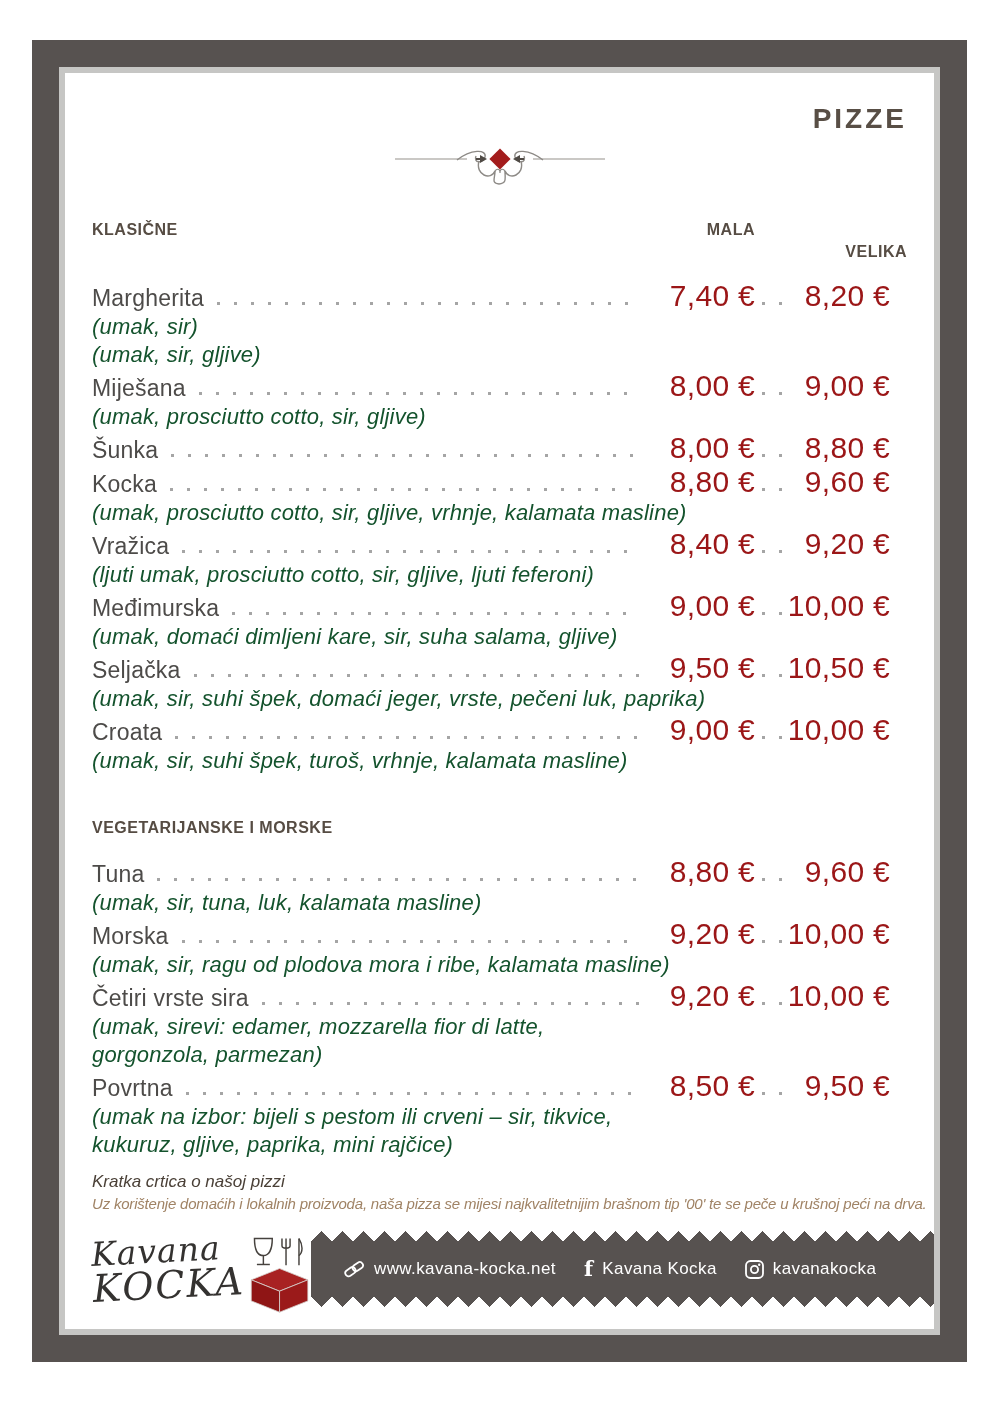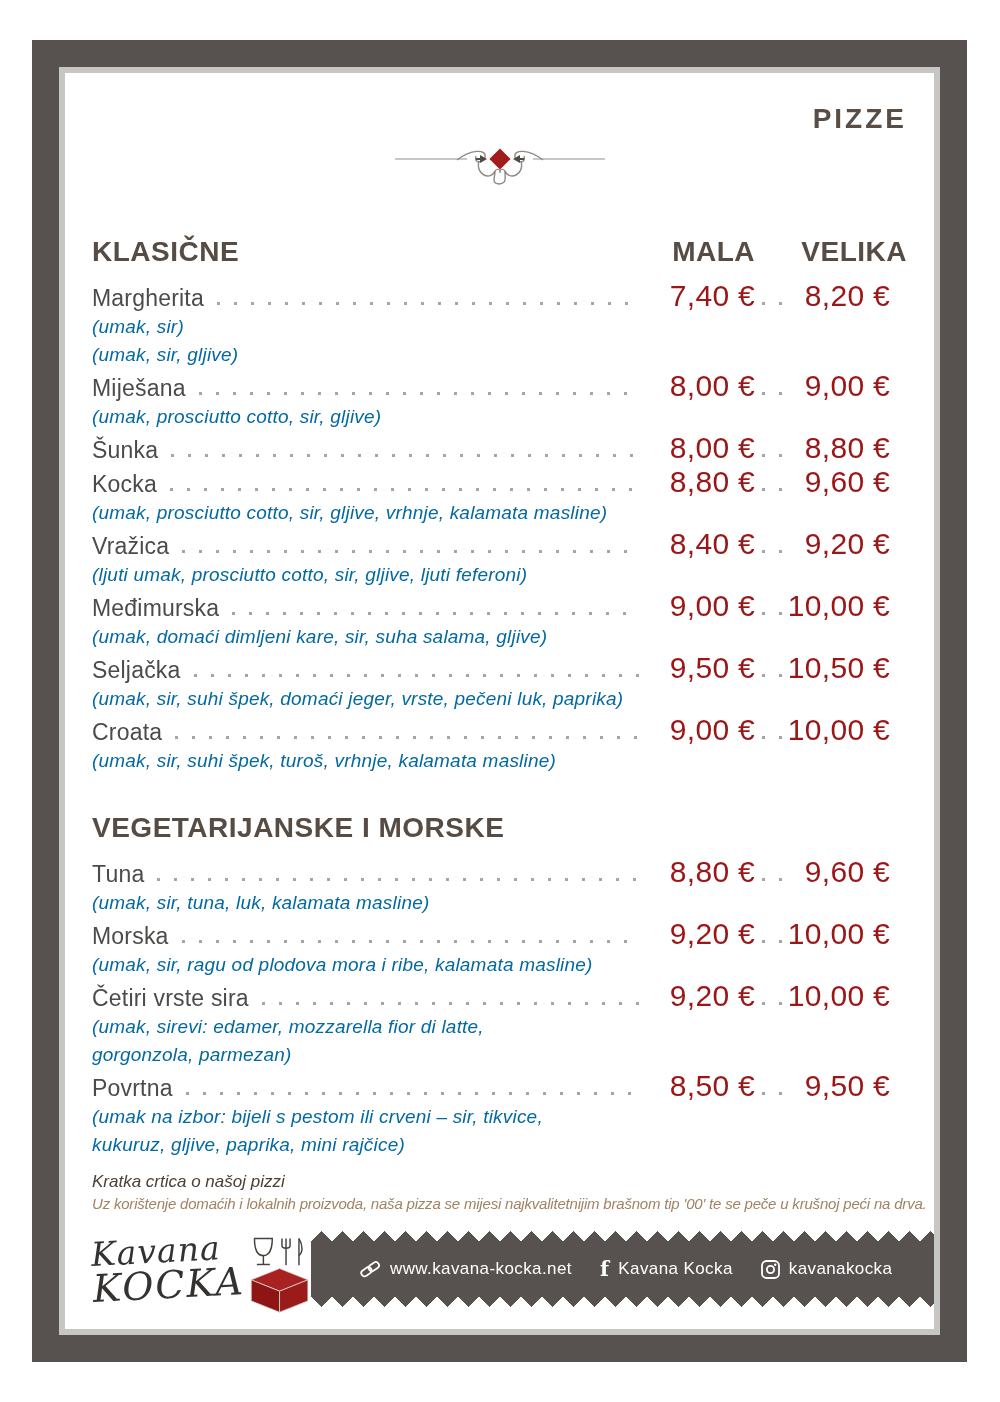--- a/index.html
+++ b/index.html
@@ -18,61 +18,61 @@
   }
   .content{padding:24px 27px 0 27px;}
 
   .page-title{
     text-align:right;font-weight:bold;font-size:28px;line-height:44px;
     color:#584e45;letter-spacing:3px;
   }
   .flourish{display:block;margin:2px auto 0 auto;}
 
   .section-head{
-    display:flex;align-items:flex-end;margin-top:8px;margin-bottom:14px;
-    font-weight:bold;font-size:28px;line-height:26px;color:#564c43;letter-spacing:0.5px;
+    display:flex;align-items:center;margin-top:8px;margin-bottom:14px;
+    font-weight:bold;font-size:16px;line-height:26px;color:#564c43;letter-spacing:0.5px;
   }
   .section-head .sec-title{flex:1;}
   .col-h{text-align:right;}
   .col-h.small{width:110px;}
   .col-h.large{width:120px;margin-left:32px;margin-top:44px;}
   .section2{margin-top:40px;}
 
   .item-row{display:flex;align-items:baseline;height:34px;}
   .item-name{font-size:23px;color:#4d4b49;white-space:nowrap;letter-spacing:0.2px;}
   .dots{
     flex:1;align-self:stretch;margin:0 6px;
     background-image:radial-gradient(circle,#a5a5a5 1.6px,transparent 1.9px);
     background-size:17px 5px;background-repeat:repeat-x;background-position:left bottom 7px;
   }
   .dots-mid{flex:none;width:32px;margin:0;}
   .price{font-size:30px;color:#9b1617;white-space:nowrap;letter-spacing:0.3px;}
   .price-s{width:110px;text-align:right;}
   .price-l{width:120px;text-align:right;box-sizing:border-box;padding-right:17px;}
   .item-desc{
-    font-size:19px;line-height:28px;color:#0369a1;font-style:italic;
+    font-size:22px;line-height:28px;color:#14532d;font-style:italic;
     white-space:pre-line;letter-spacing:0.2px;
   }
   .item{margin-bottom:0;}
 
   .note{margin-top:12px;}
   .note-title{font-size:17px;line-height:22px;font-weight:normal;font-style:italic;color:#4a4037;}
   .note-body{font-size:15px;line-height:22px;font-style:italic;color:#a08365;white-space:nowrap;letter-spacing:-0.2px;}
 
   .footer{display:flex;align-items:flex-start;margin-top:14px;}
   .logo{display:flex;align-items:flex-start;width:219px;flex:none;}
   .logo-text{color:#343230;transform:rotate(-3deg);margin-top:6px;}
   .logo-line1{font-family:"DejaVu Serif",serif;font-style:italic;font-size:33px;line-height:32px;letter-spacing:1px;}
   .logo-line2{font-family:"DejaVu Serif",serif;font-style:italic;font-size:38px;line-height:36px;letter-spacing:2px;}
   .logo-art{margin-left:4px;}
 
   .bar{
     flex:1;margin-right:-27px;margin-top:12px;position:relative;
     background:#575250;height:56px;display:flex;align-items:center;
-    padding-left:48px;gap:28px;color:#ffffff;
+    padding-left:32px;gap:28px;color:#ffffff;
   }
   .bar::before{
     content:"";position:absolute;left:0;right:0;top:-10px;height:10px;
     background:conic-gradient(from 135deg at 50% 0%, #575250 90deg, transparent 0);
     background-size:21px 10px;background-repeat:repeat-x;
   }
   .bar::after{
     content:"";position:absolute;left:0;right:0;bottom:-10px;height:10px;
     background:conic-gradient(from -45deg at 50% 100%, #575250 90deg, transparent 0);
     background-size:21px 10px;background-repeat:repeat-x;

